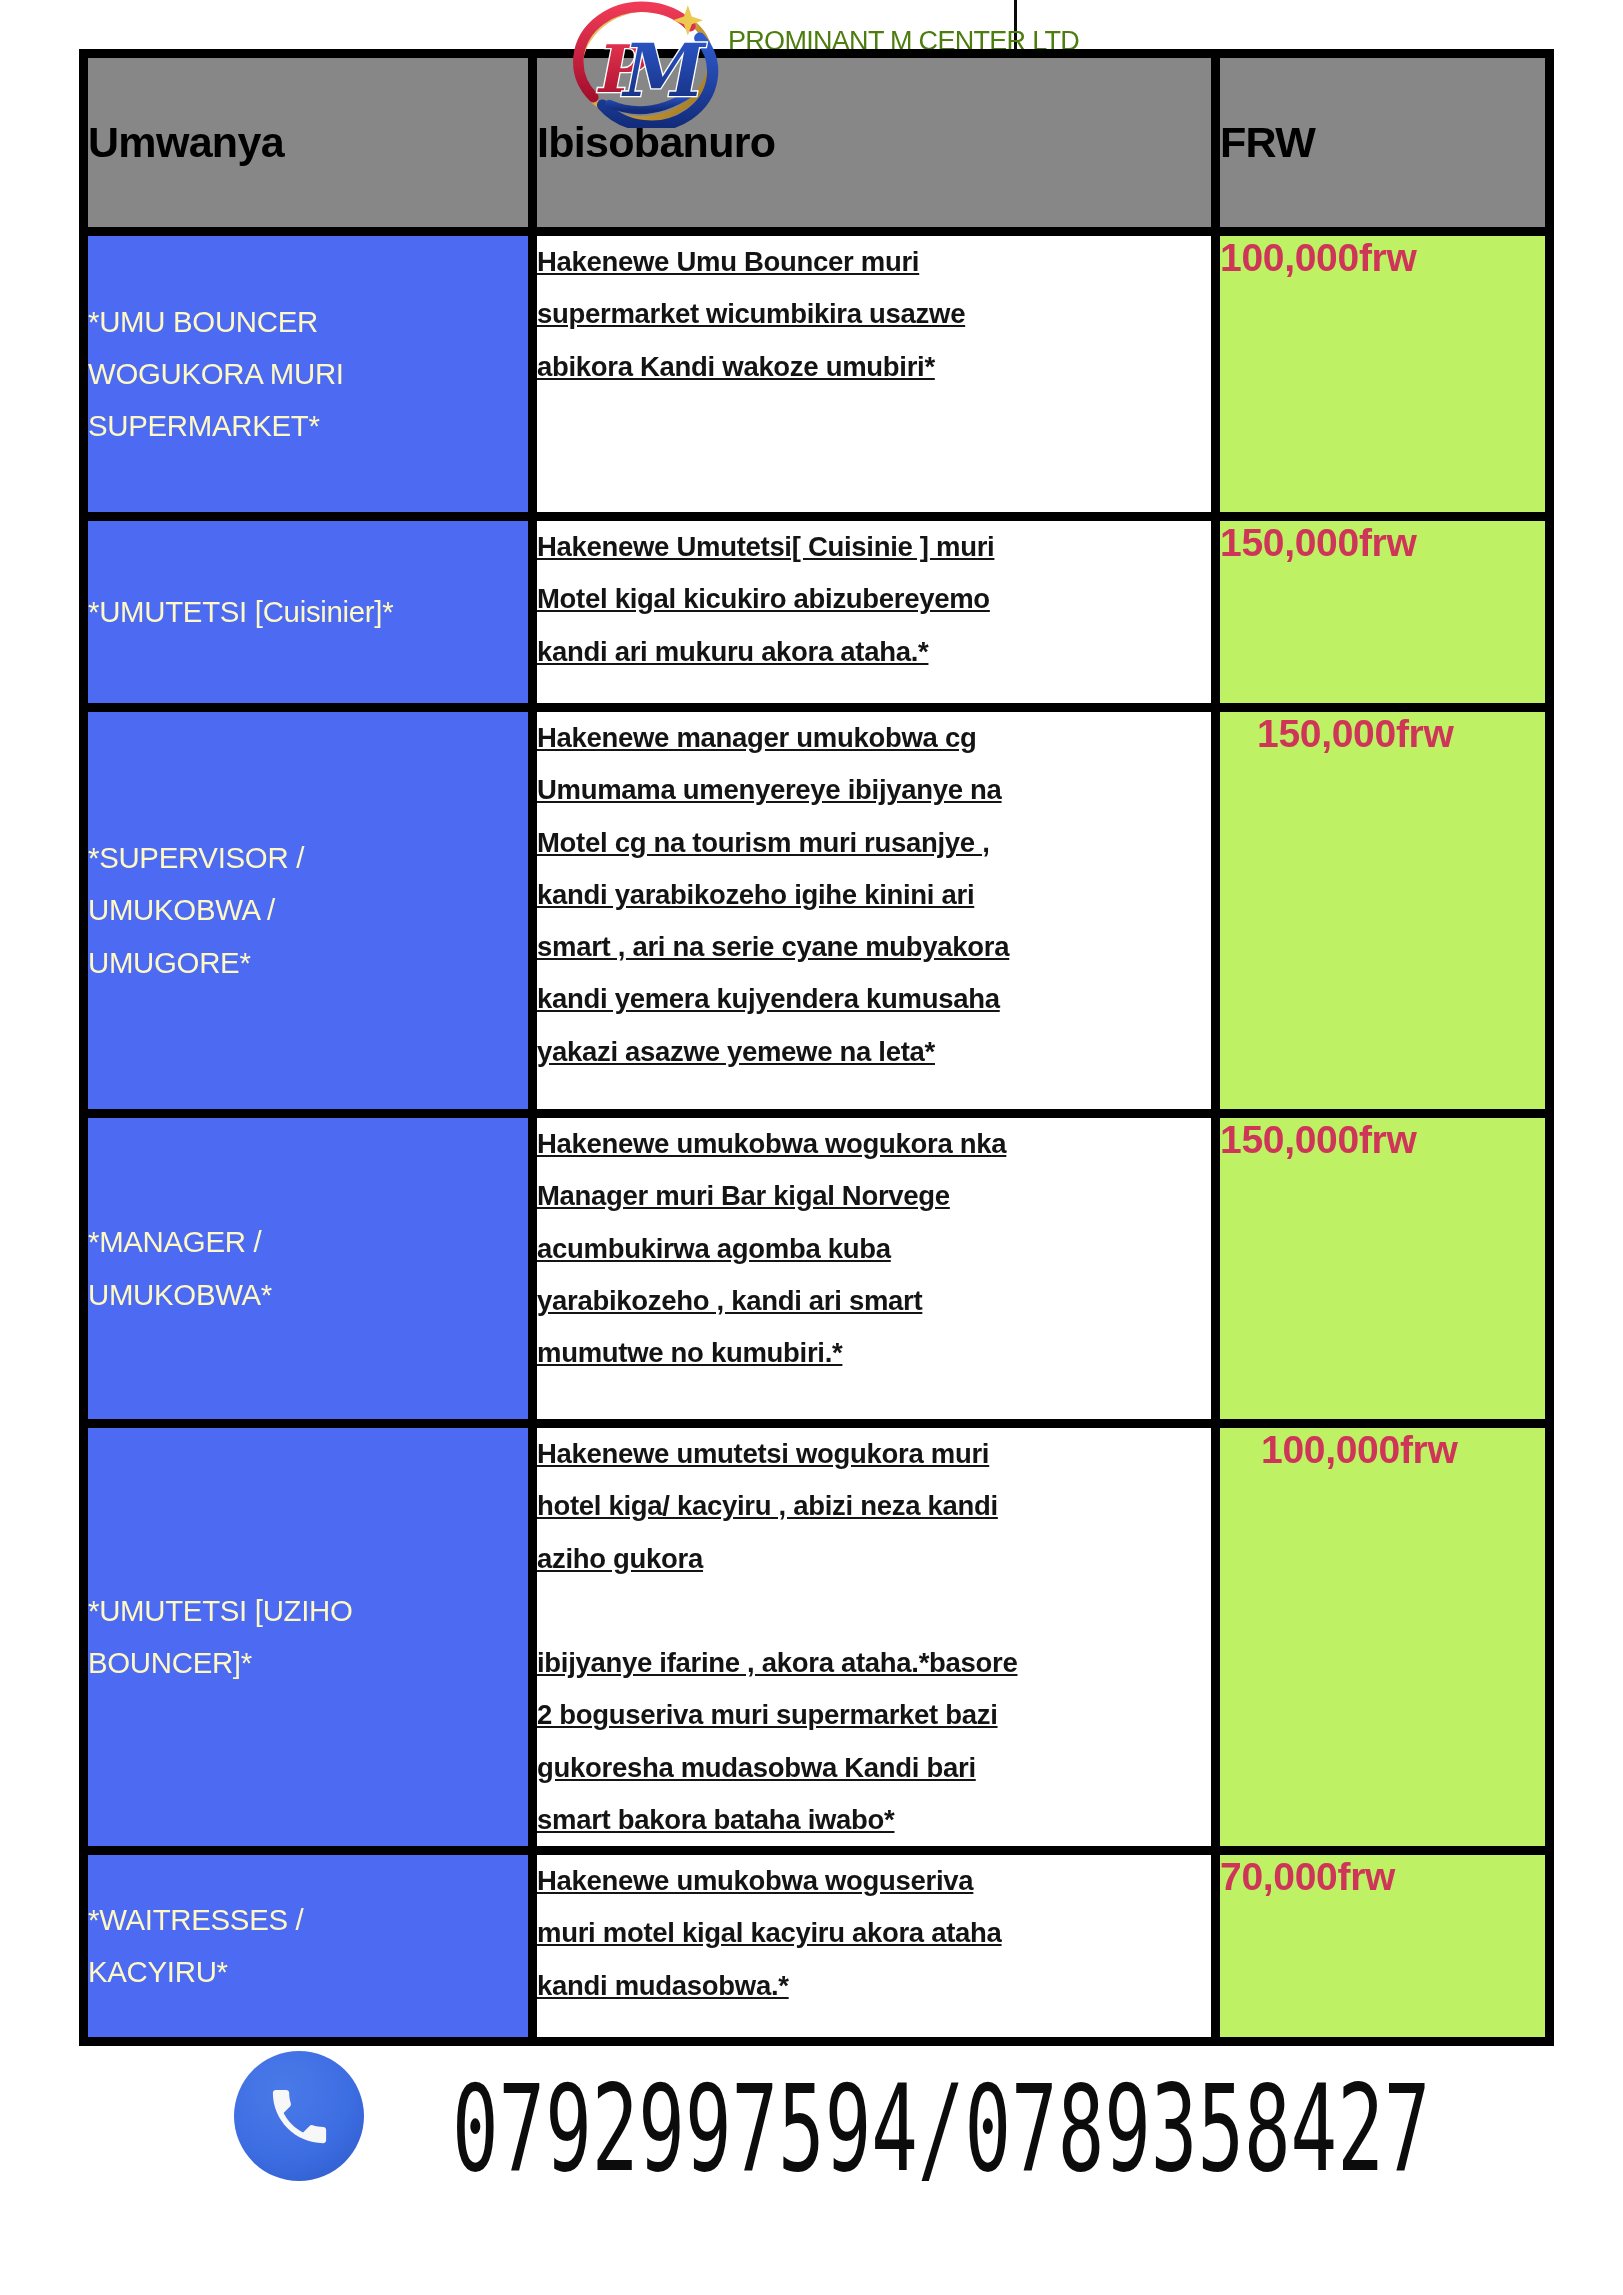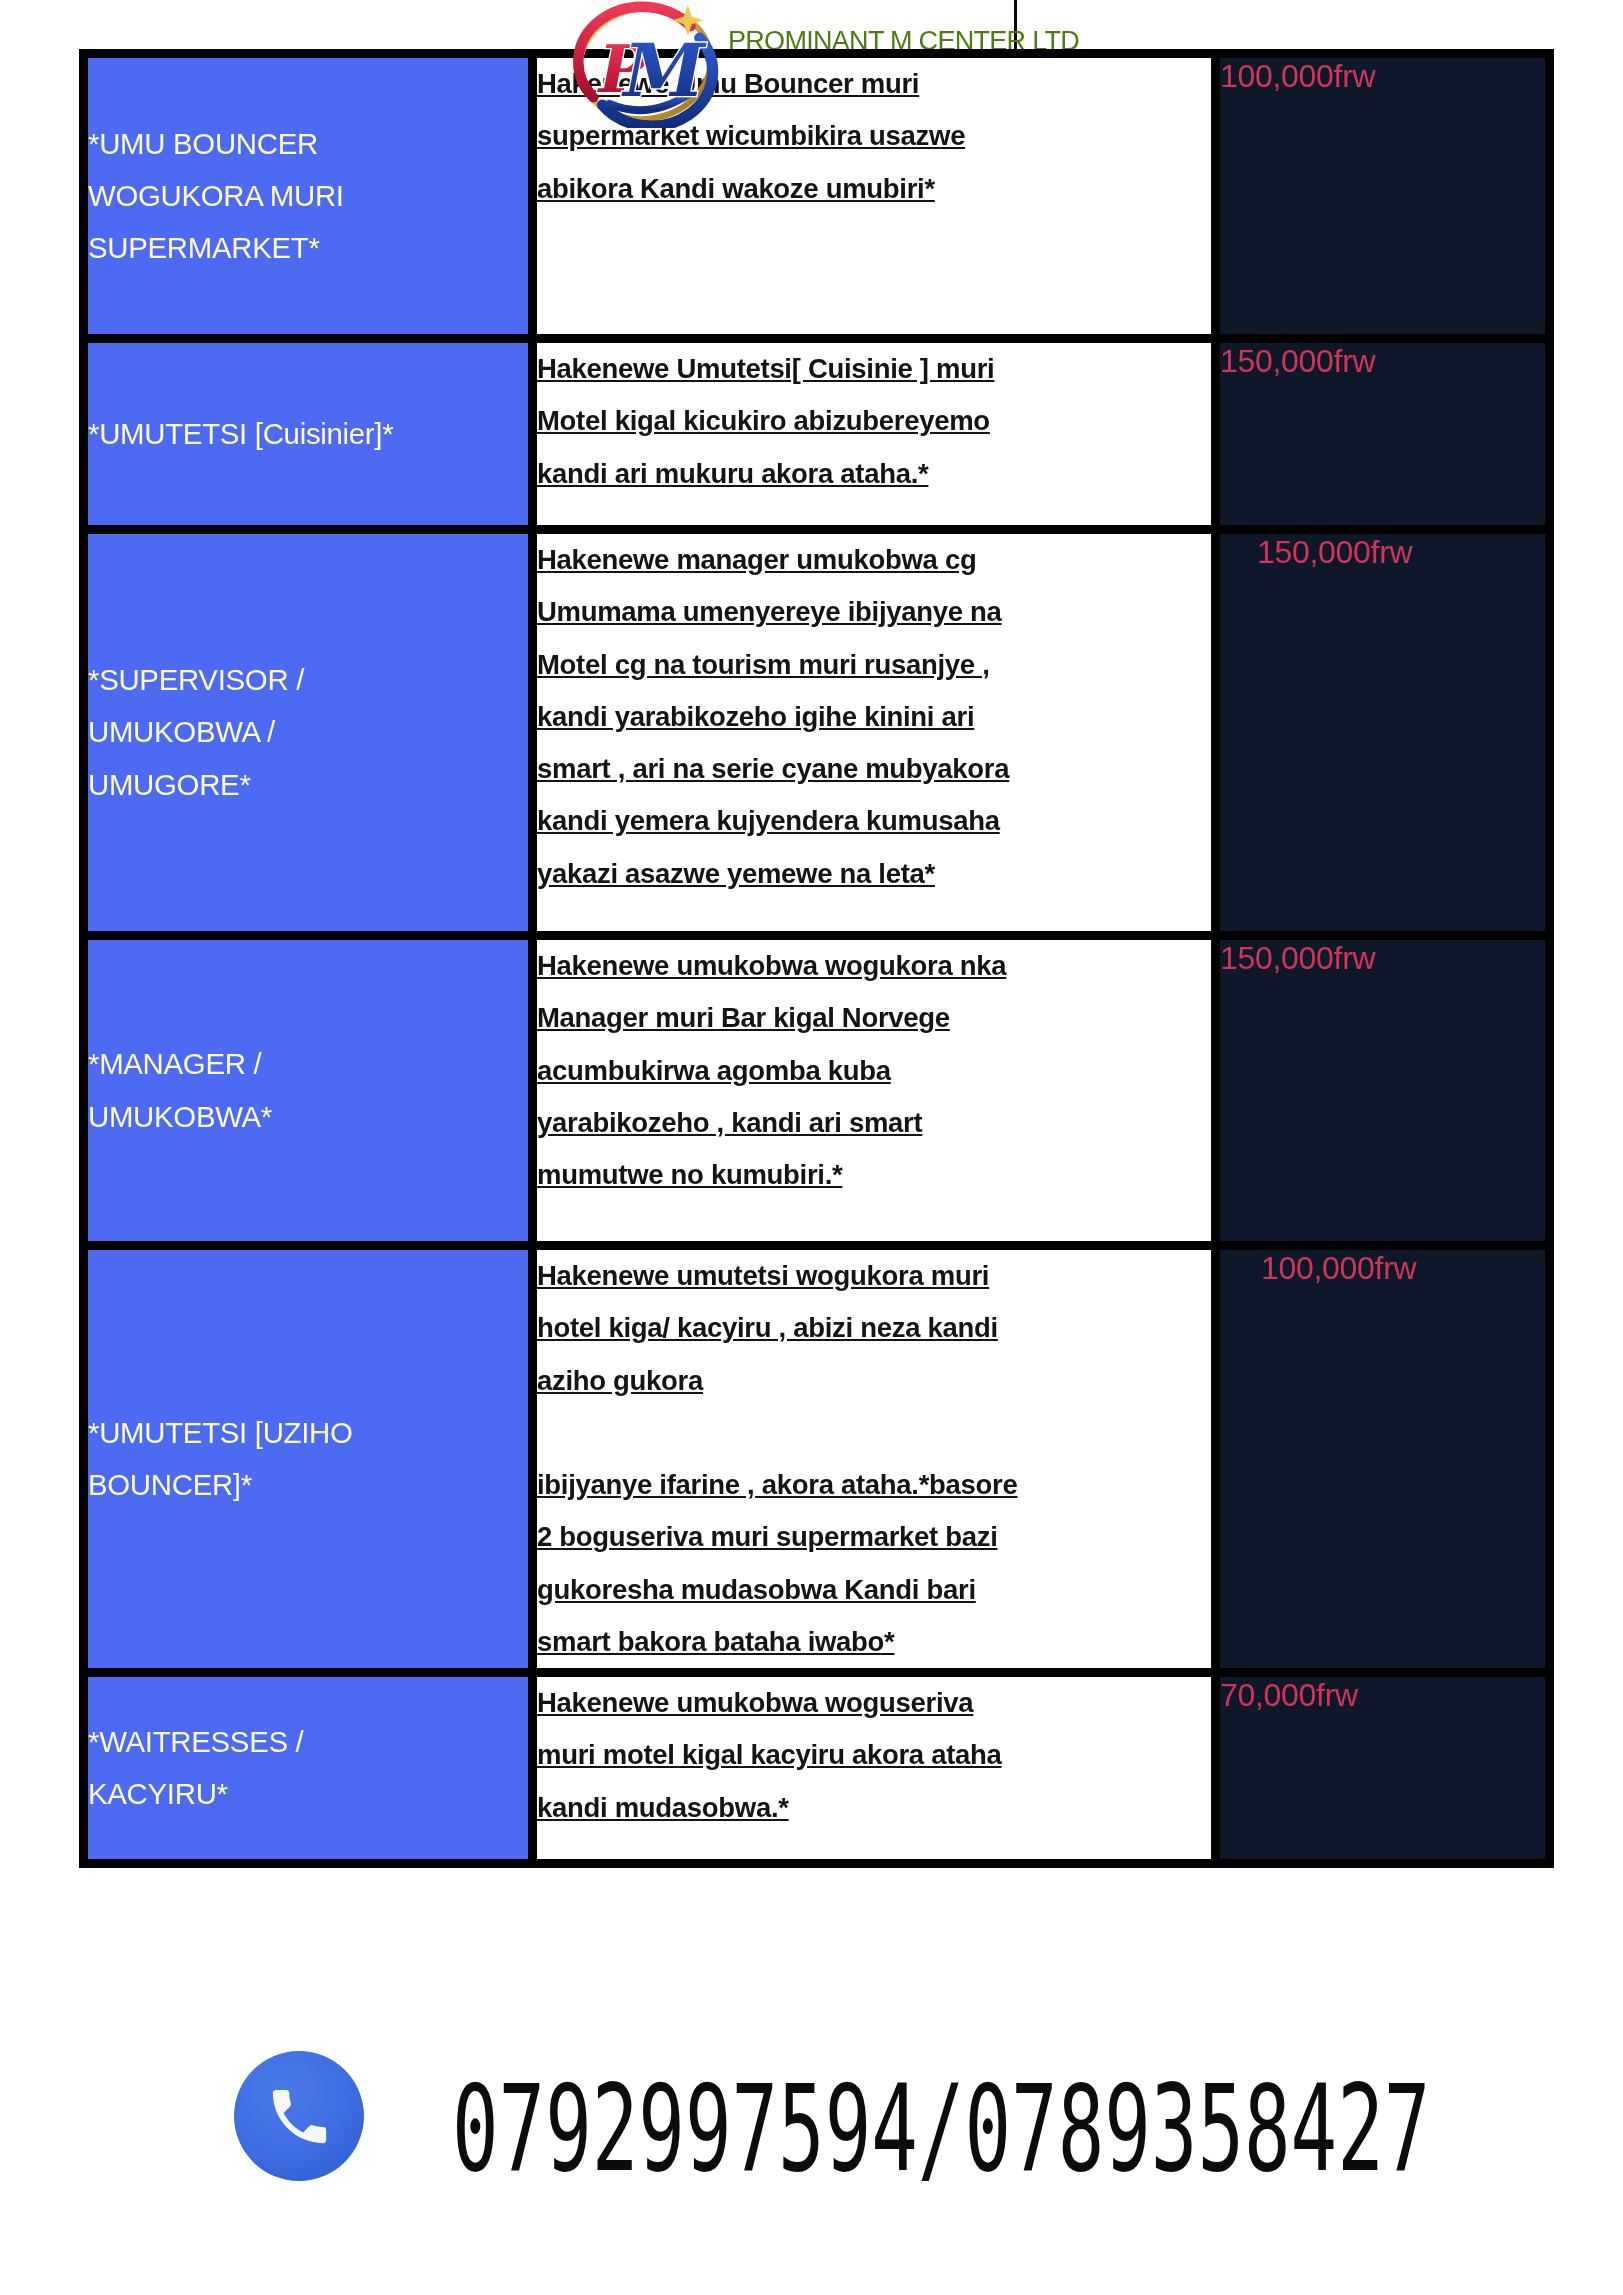--- a/index.html
+++ b/index.html
@@ -28,22 +28,22 @@
     background:#4d6af2;vertical-align:middle;
     font-size:29.4px;font-weight:normal;color:#fef9c3;line-height:1.78;
     padding-left:21px;padding-right:13px;white-space:pre-line;letter-spacing:-0.3px;
   }
   td.desc{
     background:#fff;vertical-align:top;
     font-size:27.5px;font-weight:bold;color:#141414;line-height:1.9;
     padding:17px 19.6px 0 30px;white-space:pre-line;letter-spacing:-0.3px;text-decoration:underline;
   }
   td.price{
-    background:#0f172a;vertical-align:top;
-    font-size:32px;font-weight:normal;color:#ce3558;
+    background:#bef264;vertical-align:top;
+    font-size:39px;font-weight:bold;color:#ce3558;
     padding:29px 6.5px 0 30px;white-space:nowrap;letter-spacing:-0.3px;
   }
   tr.r-header{height:169px;}
   tr.r1{height:285px;}
   tr.r2{height:191px;}
   tr.r3{height:406px;}
   tr.r4{height:310px;}
   tr.r5{height:417px;}
   tr.r6{height:191px;}
   
@@ -100,20 +100,25 @@
 
 <div class="stray-line"></div>
 
 <table class="jobs">
   <colgroup>
       <col style="width:449px">
       <col style="width:683px">
       <col style="width:334px">
     </colgroup>
   <tbody>
+      <tr class="r-header">
+    <th class="hdr">Umwanya</th>
+    <th class="hdr">Ibisobanuro</th>
+    <th class="hdr">FRW</th>
+  </tr>
   <tr class="r1">
     <td class="pos">*UMU BOUNCER
 WOGUKORA MURI
 SUPERMARKET*</td>
     <td class="desc">Hakenewe Umu Bouncer muri
 supermarket wicumbikira usazwe
 abikora Kandi wakoze umubiri*</td>
     <td class="price">100,000frw</td>
   </tr>
   <tr class="r2">

